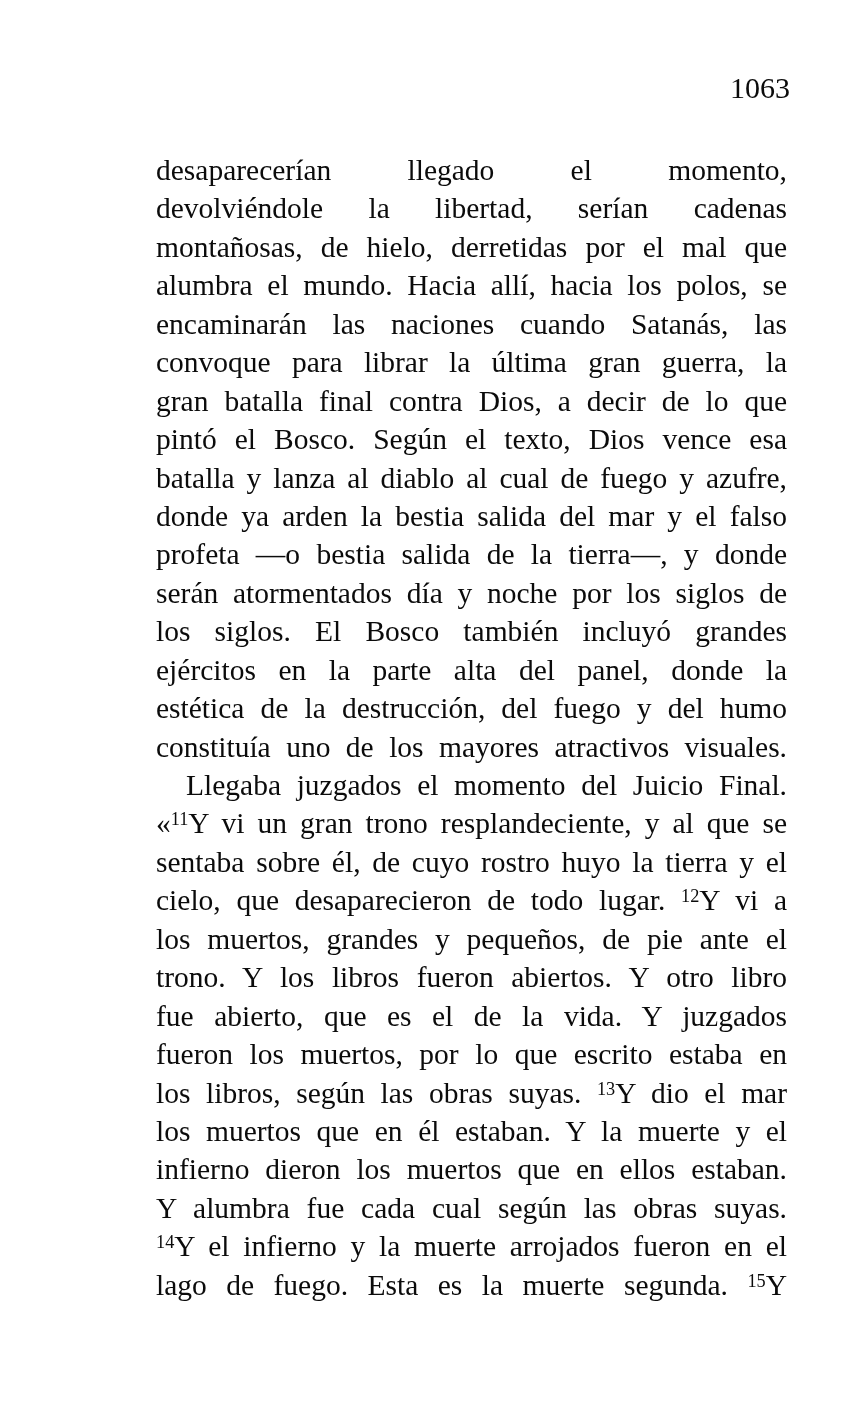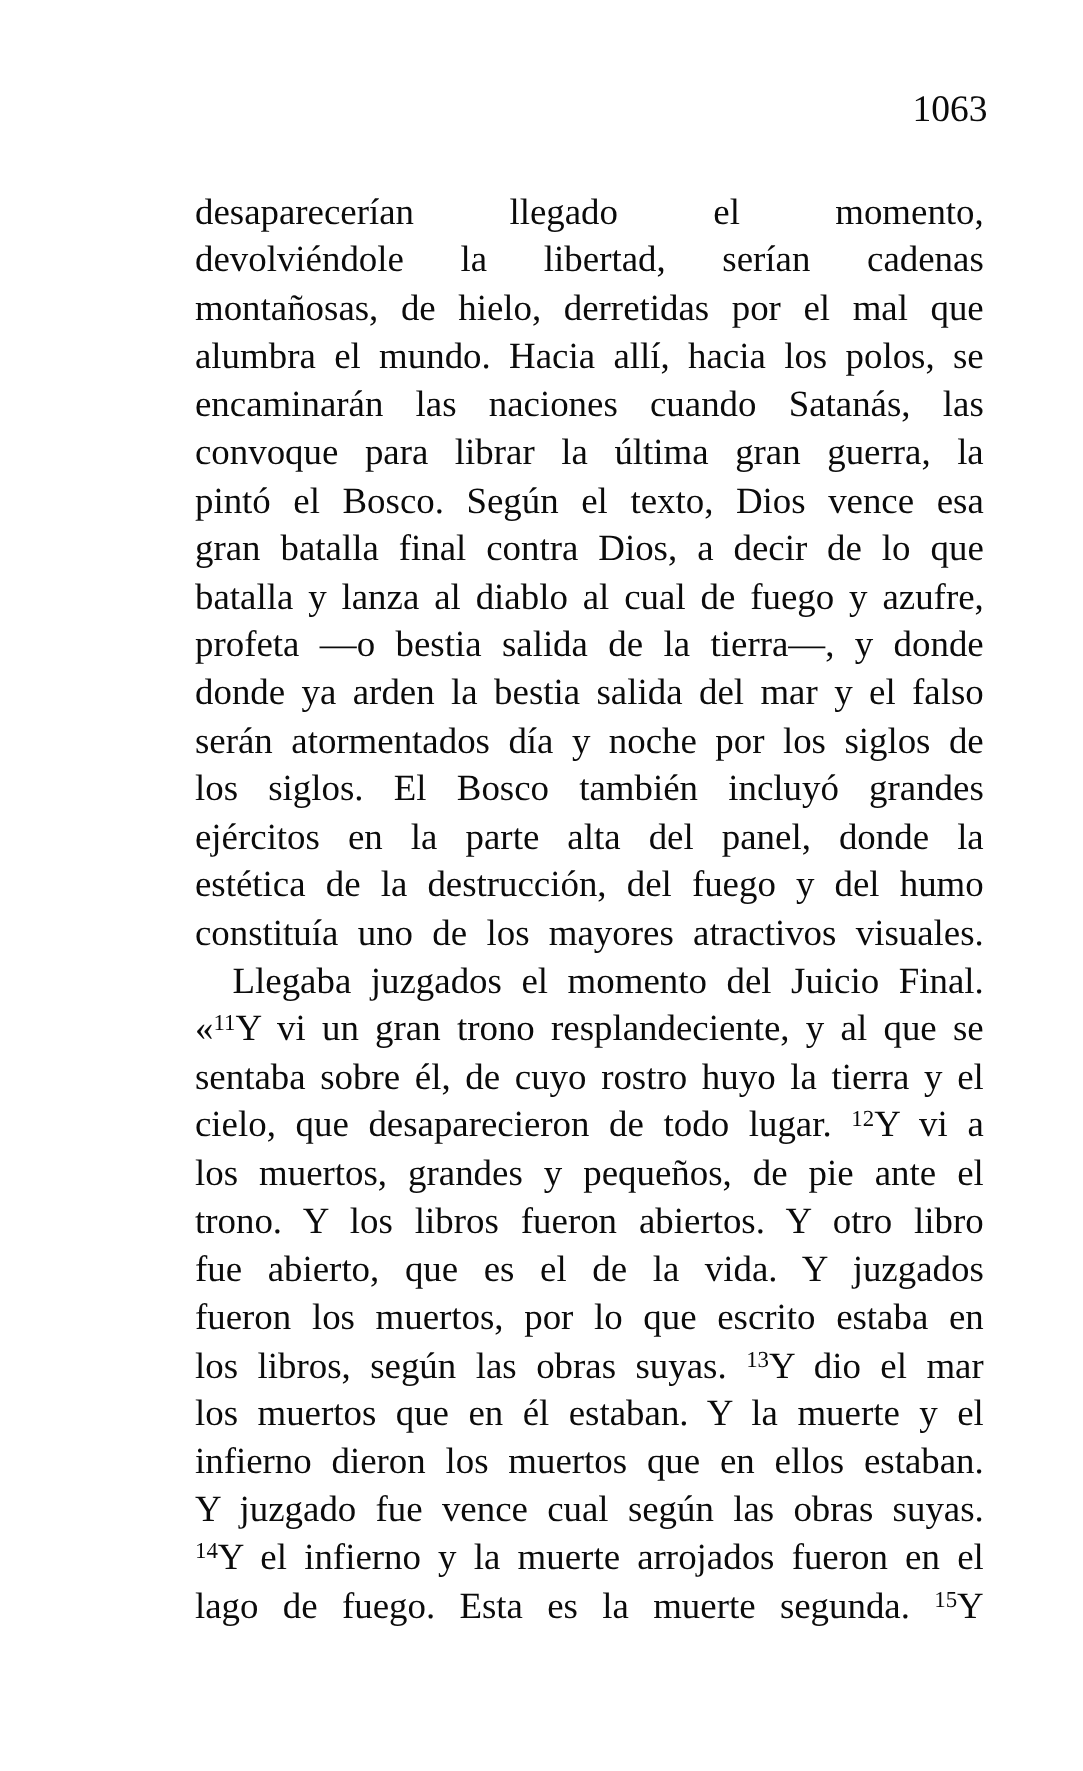--- a/index.html
+++ b/index.html
@@ -61,41 +61,41 @@
 <div class="page">
   <div class="page-number">1063</div>
   <div class="body-text">
       <div class="paragraph">
         <div class="line">desaparecerían llegado el momento,</div>
         <div class="line">devolviéndole la libertad, serían cadenas</div>
         <div class="line">montañosas, de hielo, derretidas por el mal que</div>
         <div class="line">alumbra el mundo. Hacia allí, hacia los polos, se</div>
         <div class="line">encaminarán las naciones cuando Satanás, las</div>
         <div class="line">convoque para librar la última gran guerra, la</div>
+        <div class="line">gran batalla final contra Dios, a decir de lo que</div>
         <div class="line">pintó el Bosco. Según el texto, Dios vence esa</div>
-        <div class="line">gran batalla final contra Dios, a decir de lo que</div>
         <div class="line">batalla y lanza al diablo al cual de fuego y azufre,</div>
+        <div class="line">donde ya arden la bestia salida del mar y el falso</div>
         <div class="line">profeta —o bestia salida de la tierra—, y donde</div>
-        <div class="line">donde ya arden la bestia salida del mar y el falso</div>
         <div class="line">serán atormentados día y noche por los siglos de</div>
         <div class="line">los siglos. El Bosco también incluyó grandes</div>
         <div class="line">ejércitos en la parte alta del panel, donde la</div>
         <div class="line">estética de la destrucción, del fuego y del humo</div>
         <div class="line">constituía uno de los mayores atractivos visuales.</div>
       </div>
       <div class="paragraph">
         <div class="line indent">Llegaba juzgados el momento del Juicio Final.</div>
         <div class="line">«<sup class="verse">11</sup>Y vi un gran trono resplandeciente, y al que se</div>
         <div class="line">sentaba sobre él, de cuyo rostro huyo la tierra y el</div>
         <div class="line">cielo, que desaparecieron de todo lugar. <sup class="verse">12</sup>Y vi a</div>
         <div class="line">los muertos, grandes y pequeños, de pie ante el</div>
         <div class="line">trono. Y los libros fueron abiertos. Y otro libro</div>
         <div class="line">fue abierto, que es el de la vida. Y juzgados</div>
         <div class="line">fueron los muertos, por lo que escrito estaba en</div>
         <div class="line">los libros, según las obras suyas. <sup class="verse">13</sup>Y dio el mar</div>
         <div class="line">los muertos que en él estaban. Y la muerte y el</div>
         <div class="line">infierno dieron los muertos que en ellos estaban.</div>
-        <div class="line">Y juzgado fue vence cual según las obras suyas.</div>
+        <div class="line">Y alumbra fue cada cual según las obras suyas.</div>
         <div class="line"><sup class="verse">14</sup>Y el infierno y la muerte arrojados fueron en el</div>
         <div class="line">lago de fuego. Esta es la muerte segunda. <sup class="verse">15</sup>Y</div>
       </div>
     </div>
 </div>
 
 </body></html>

